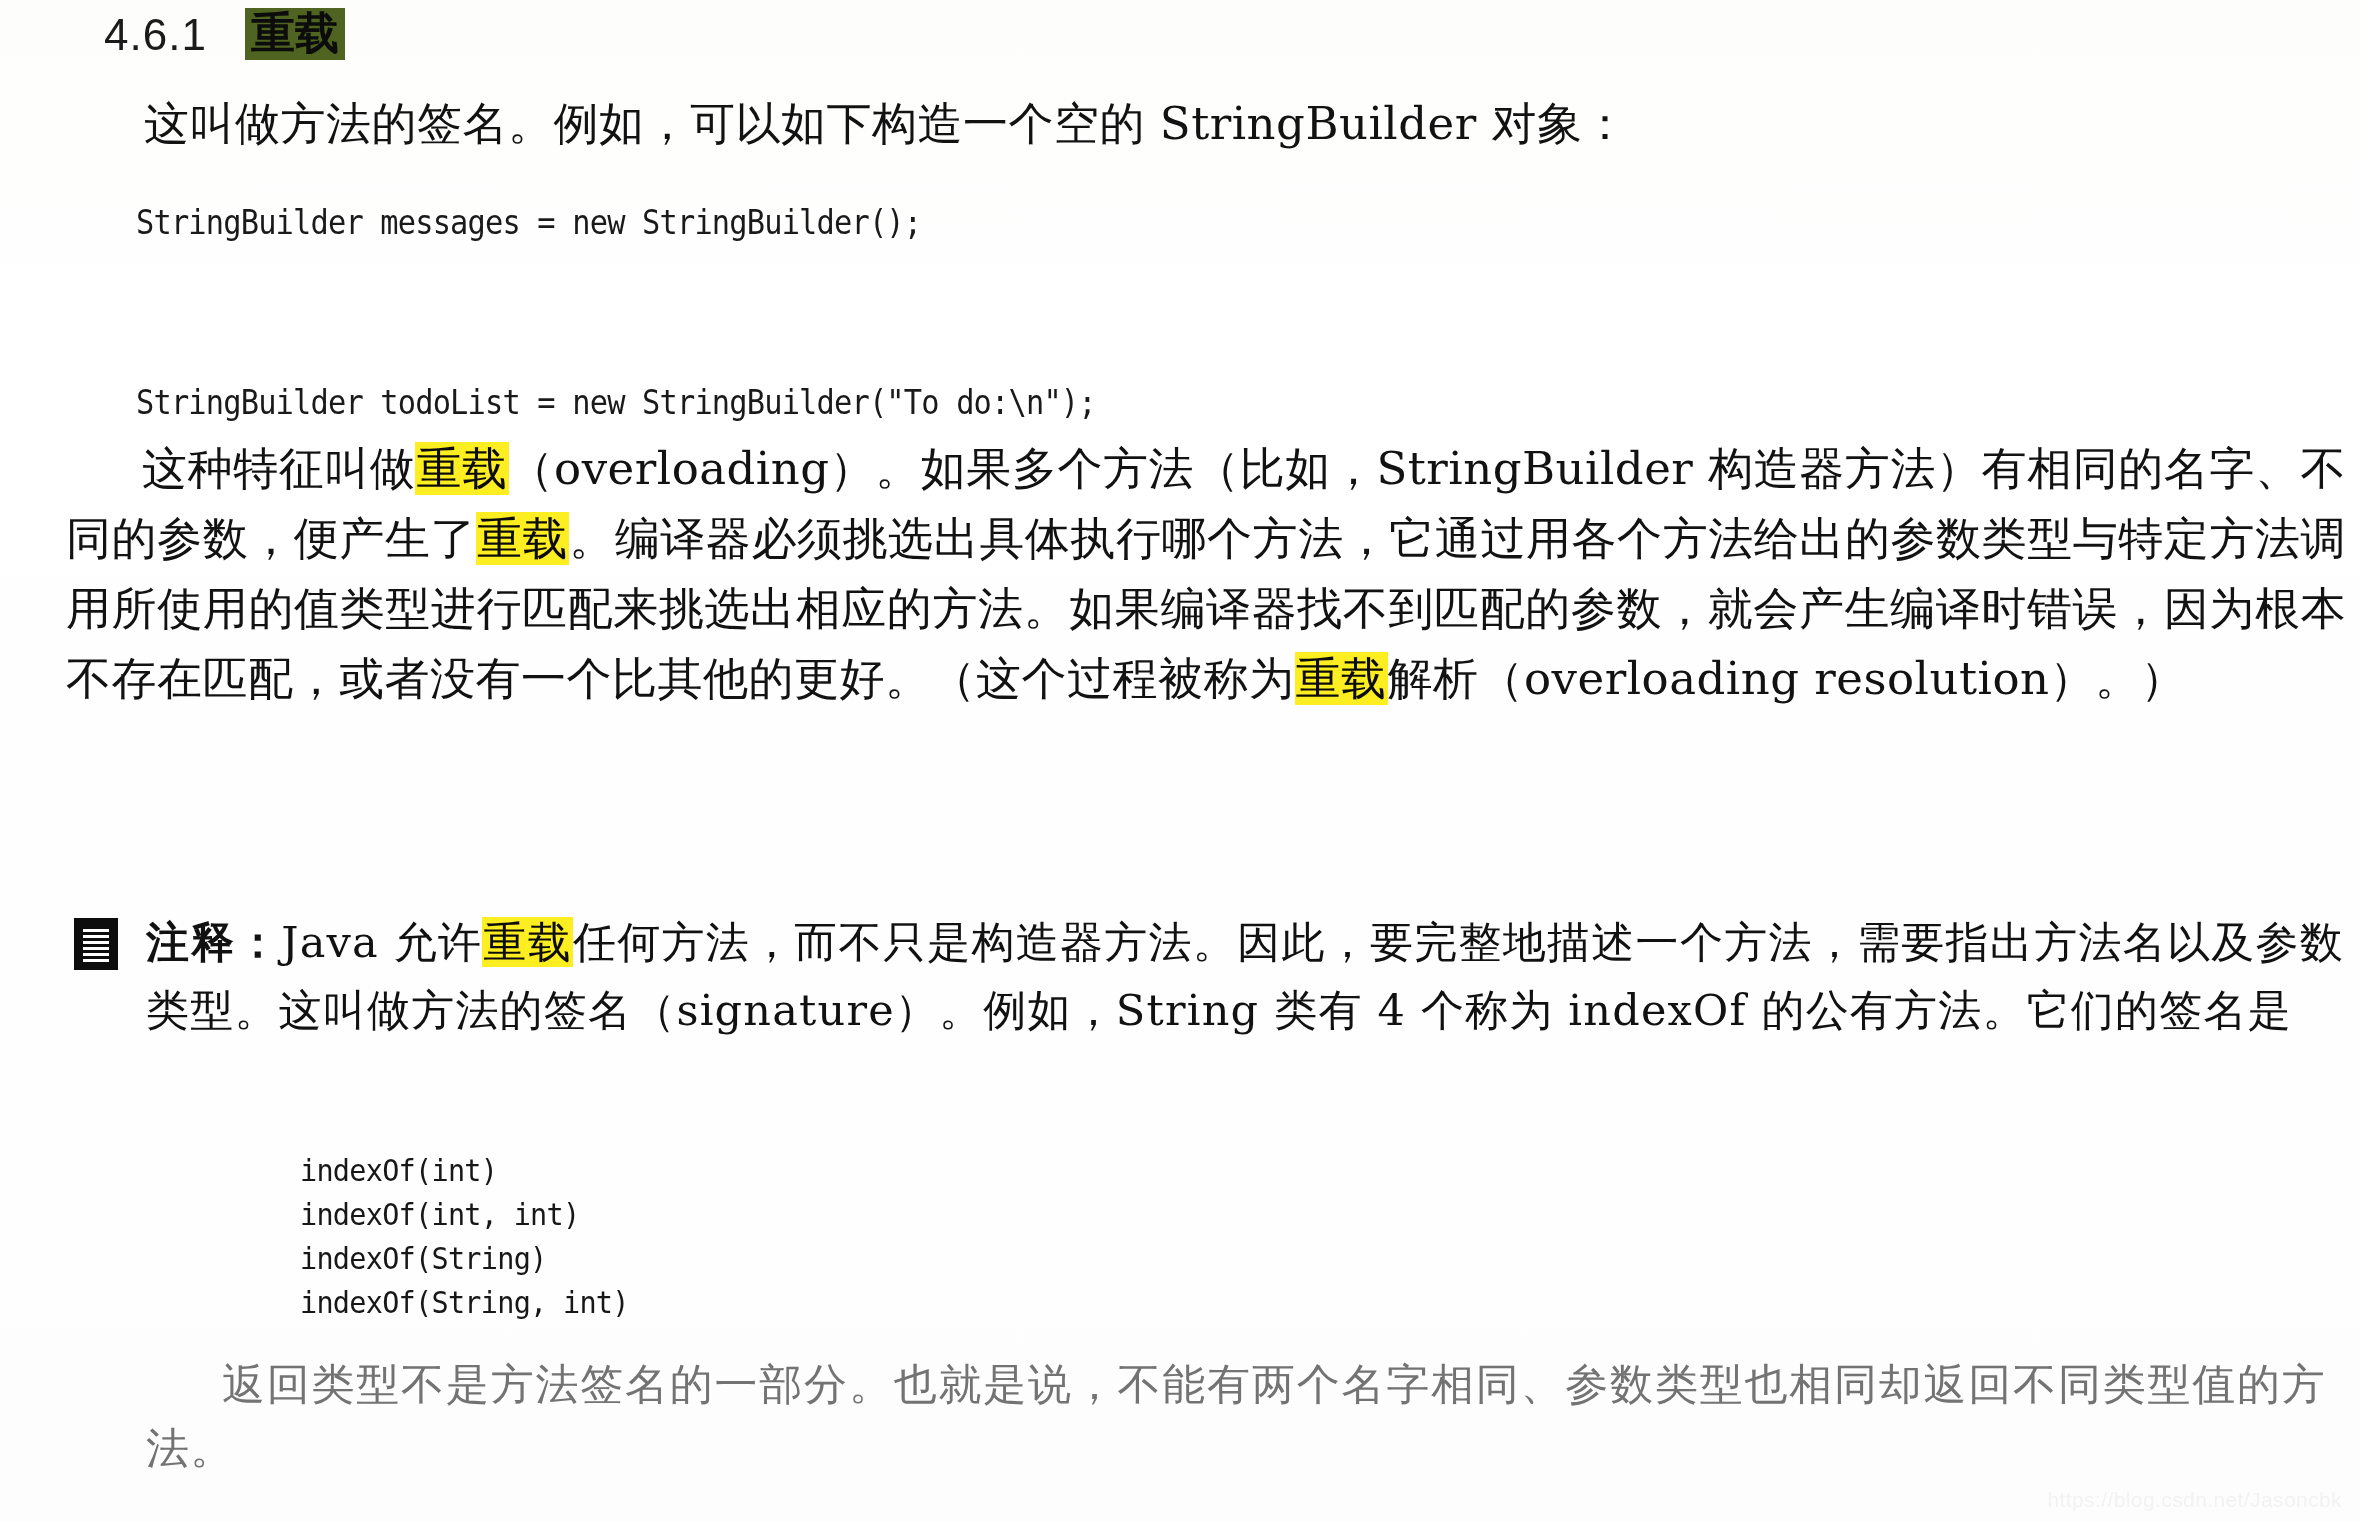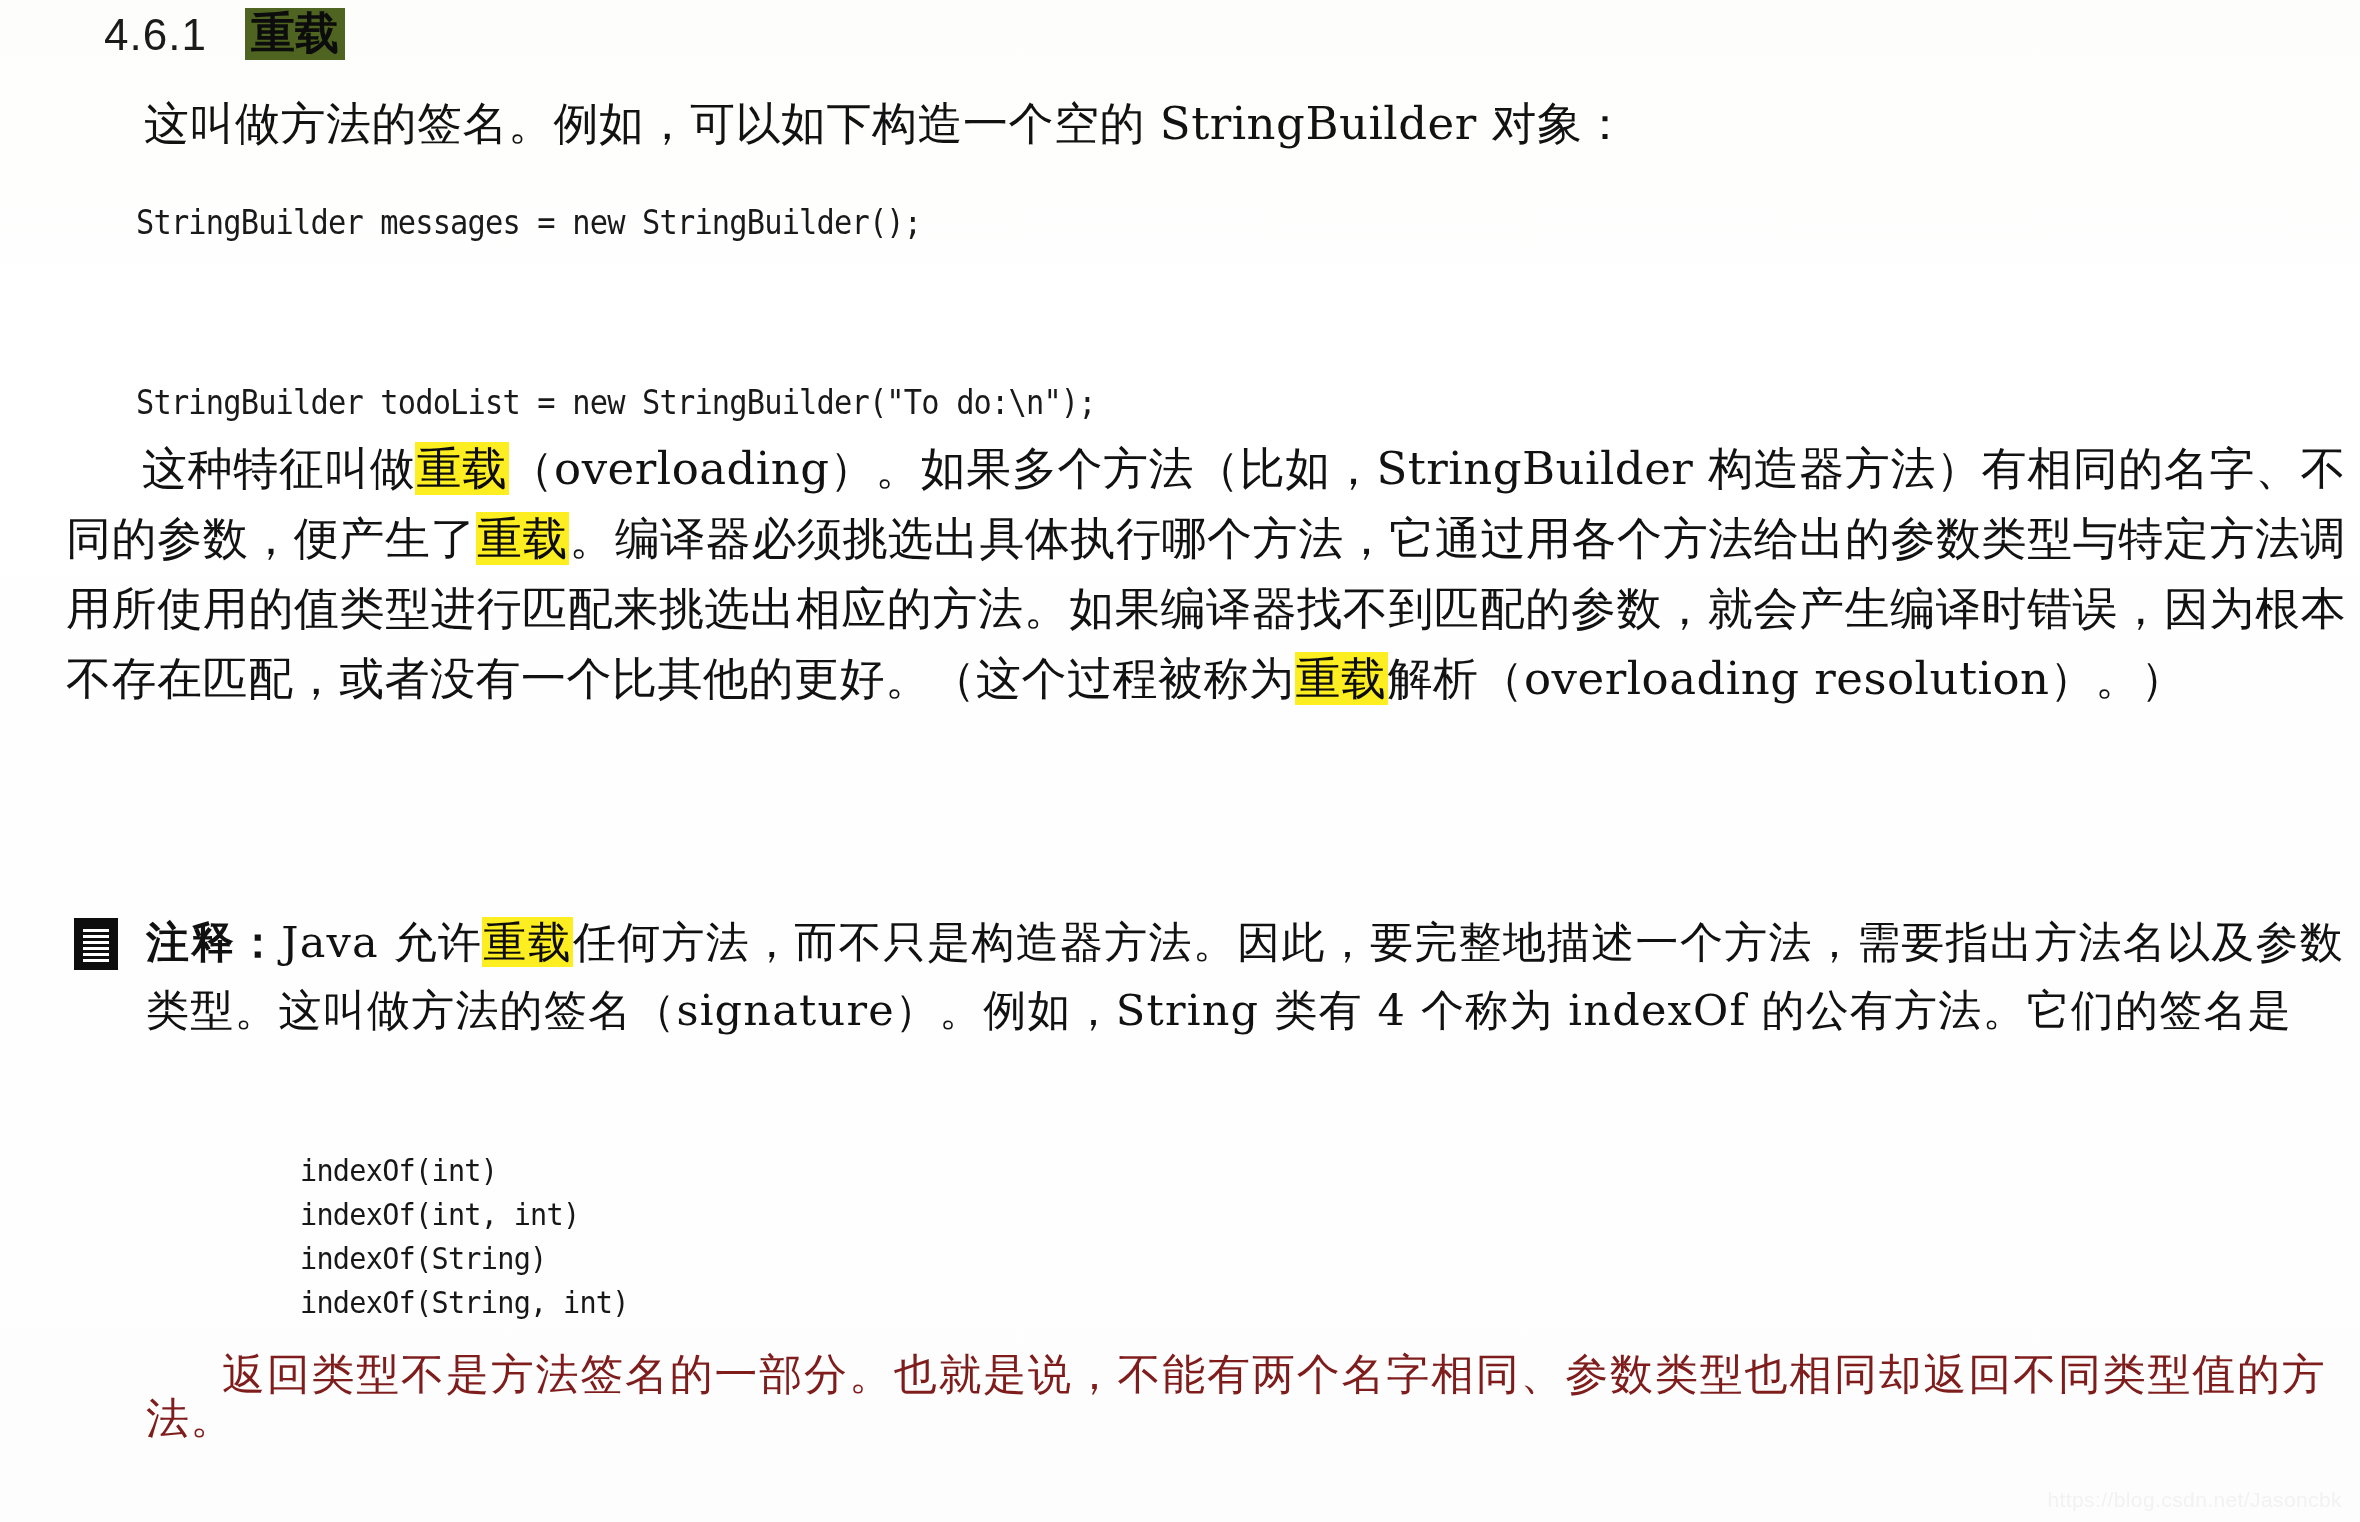--- a/index.html
+++ b/index.html
@@ -145,22 +145,22 @@
     letter-spacing: 2px;
   }
 
   .note-tail {
     position: absolute;
     left: 146px;
     top: 1352px;
     width: 2180px;
     font-family: "DejaVu Serif", "Liberation Serif", serif;
     font-size: 43px;
-    line-height: 44px;
-    color: #7f1d1d;
+    line-height: 64px;
+    color: #737373;
     letter-spacing: 1.2px;
     text-align: justify;
     text-justify: inter-ideograph;
   }
   .note-tail .indent { padding-left: 76px; }
 
   
   .sig-list {
     position: absolute;
     left: 300px;

